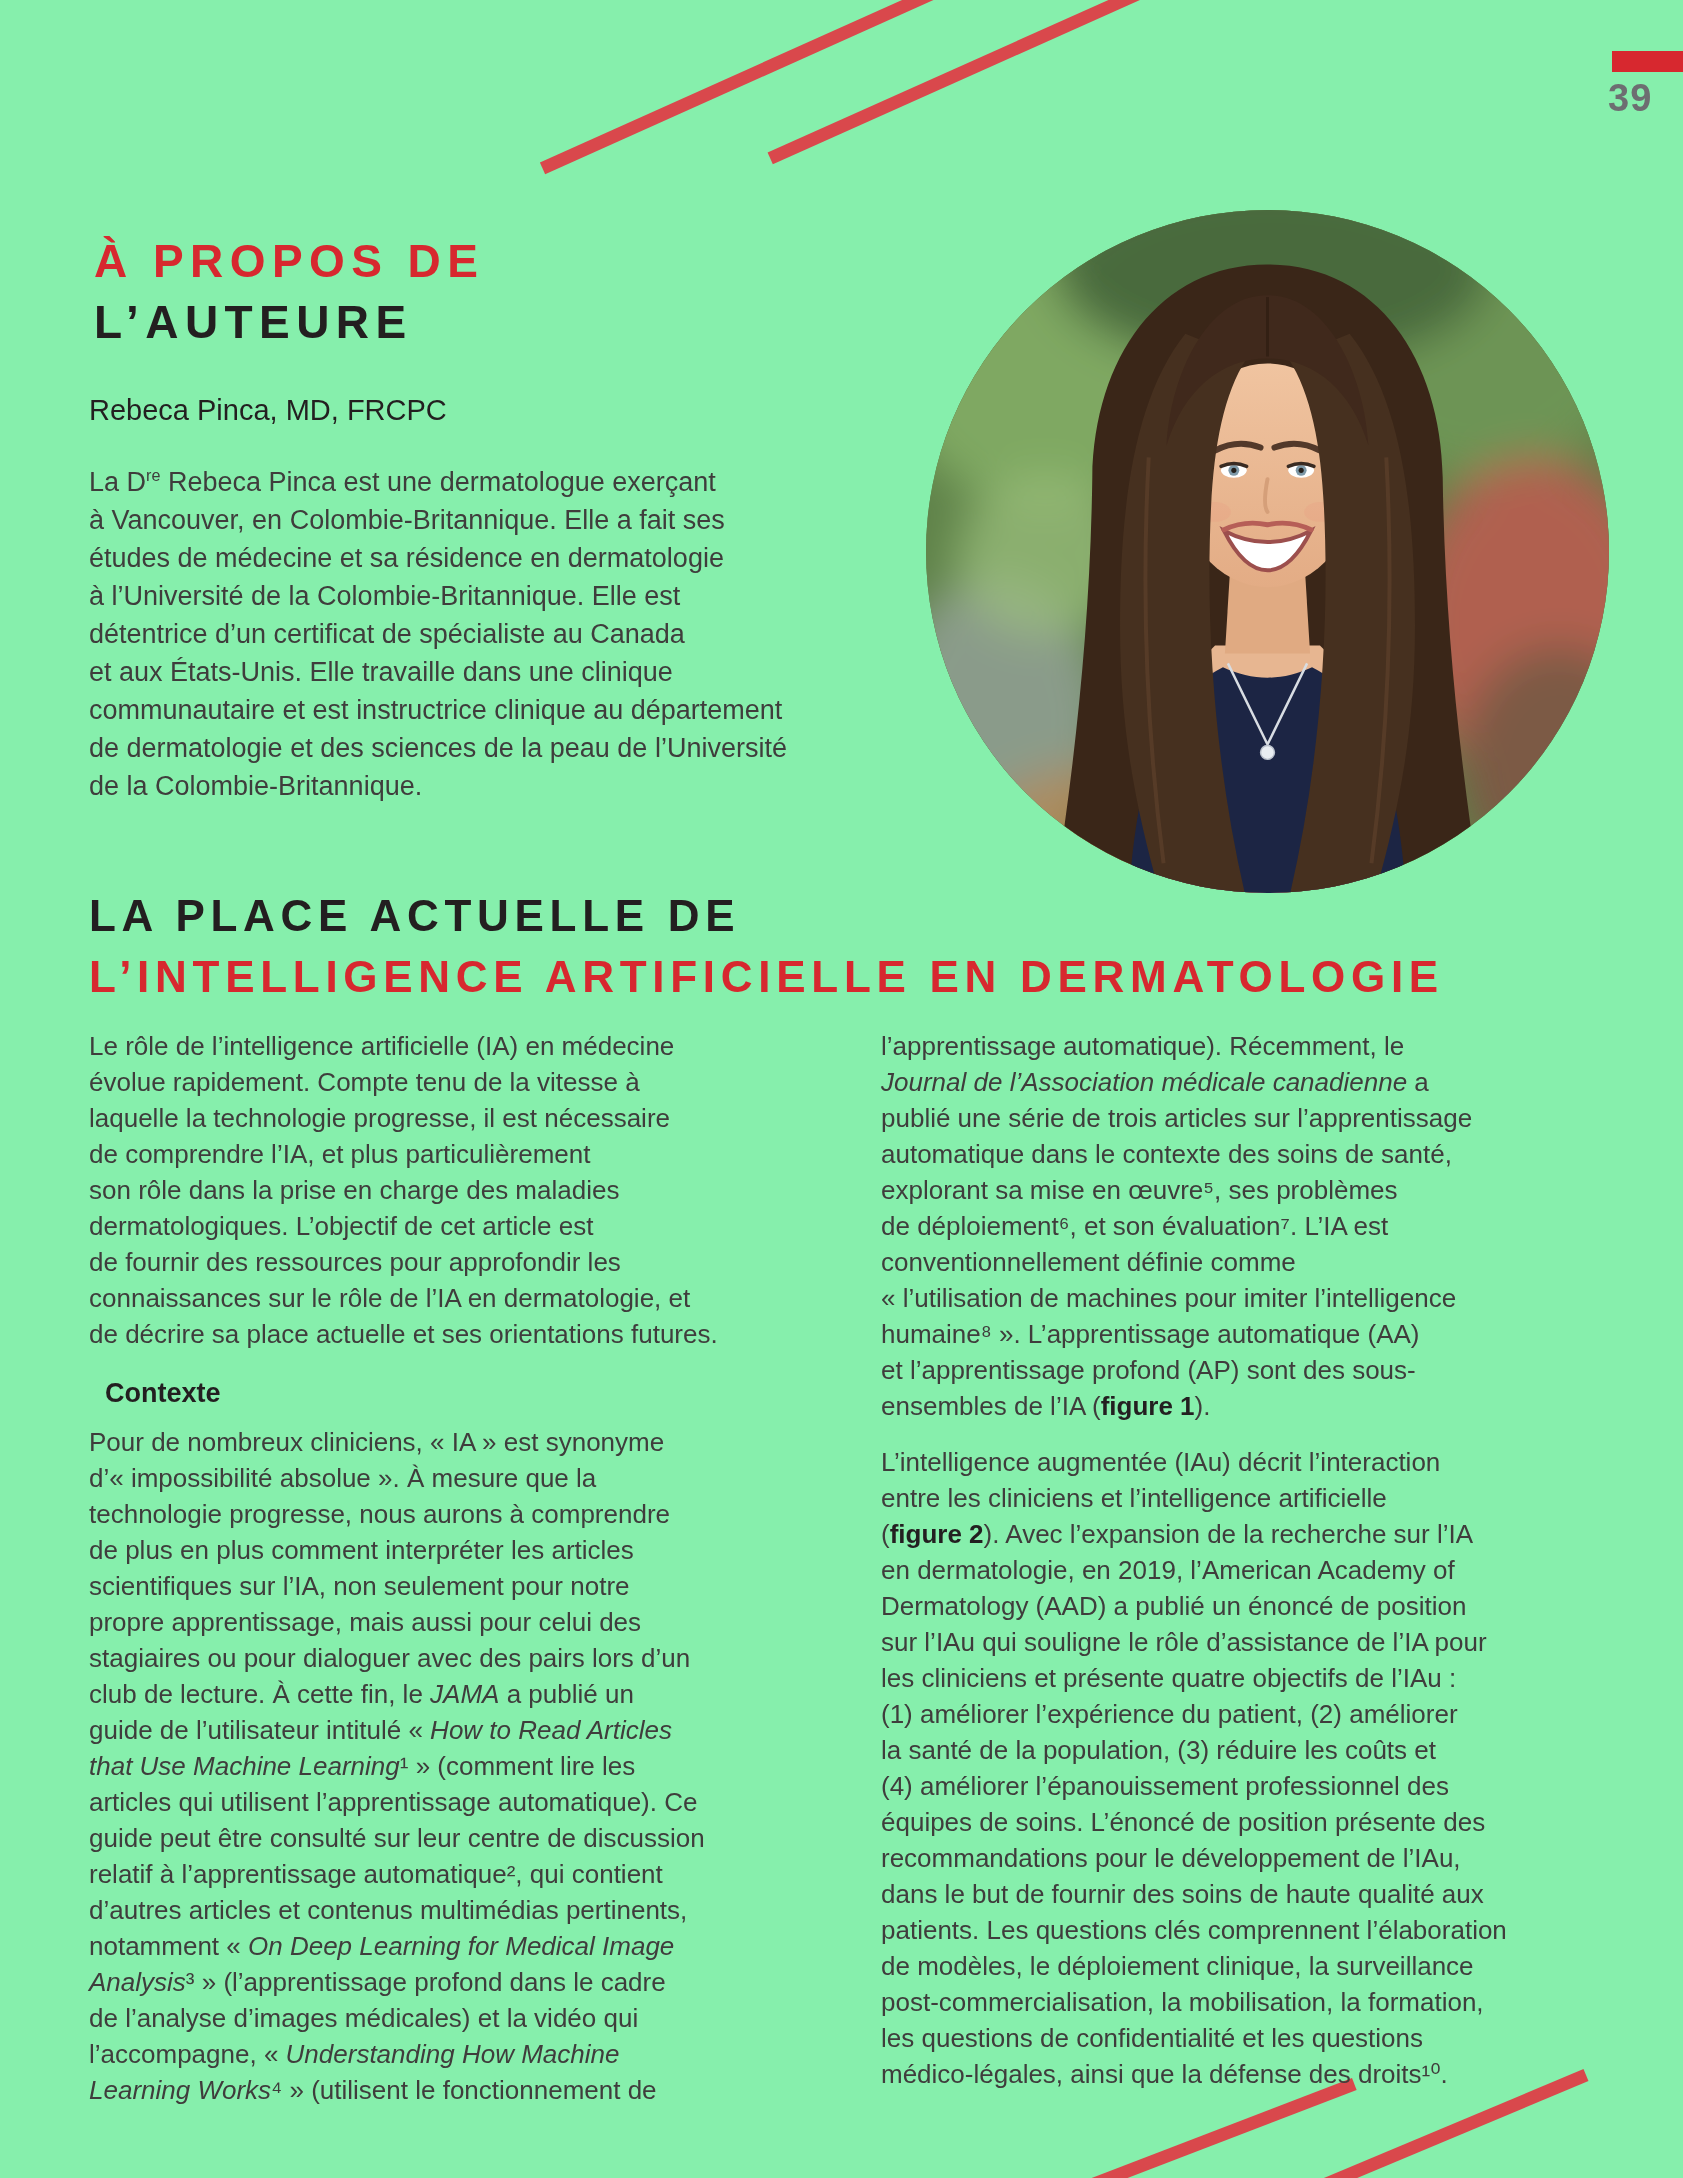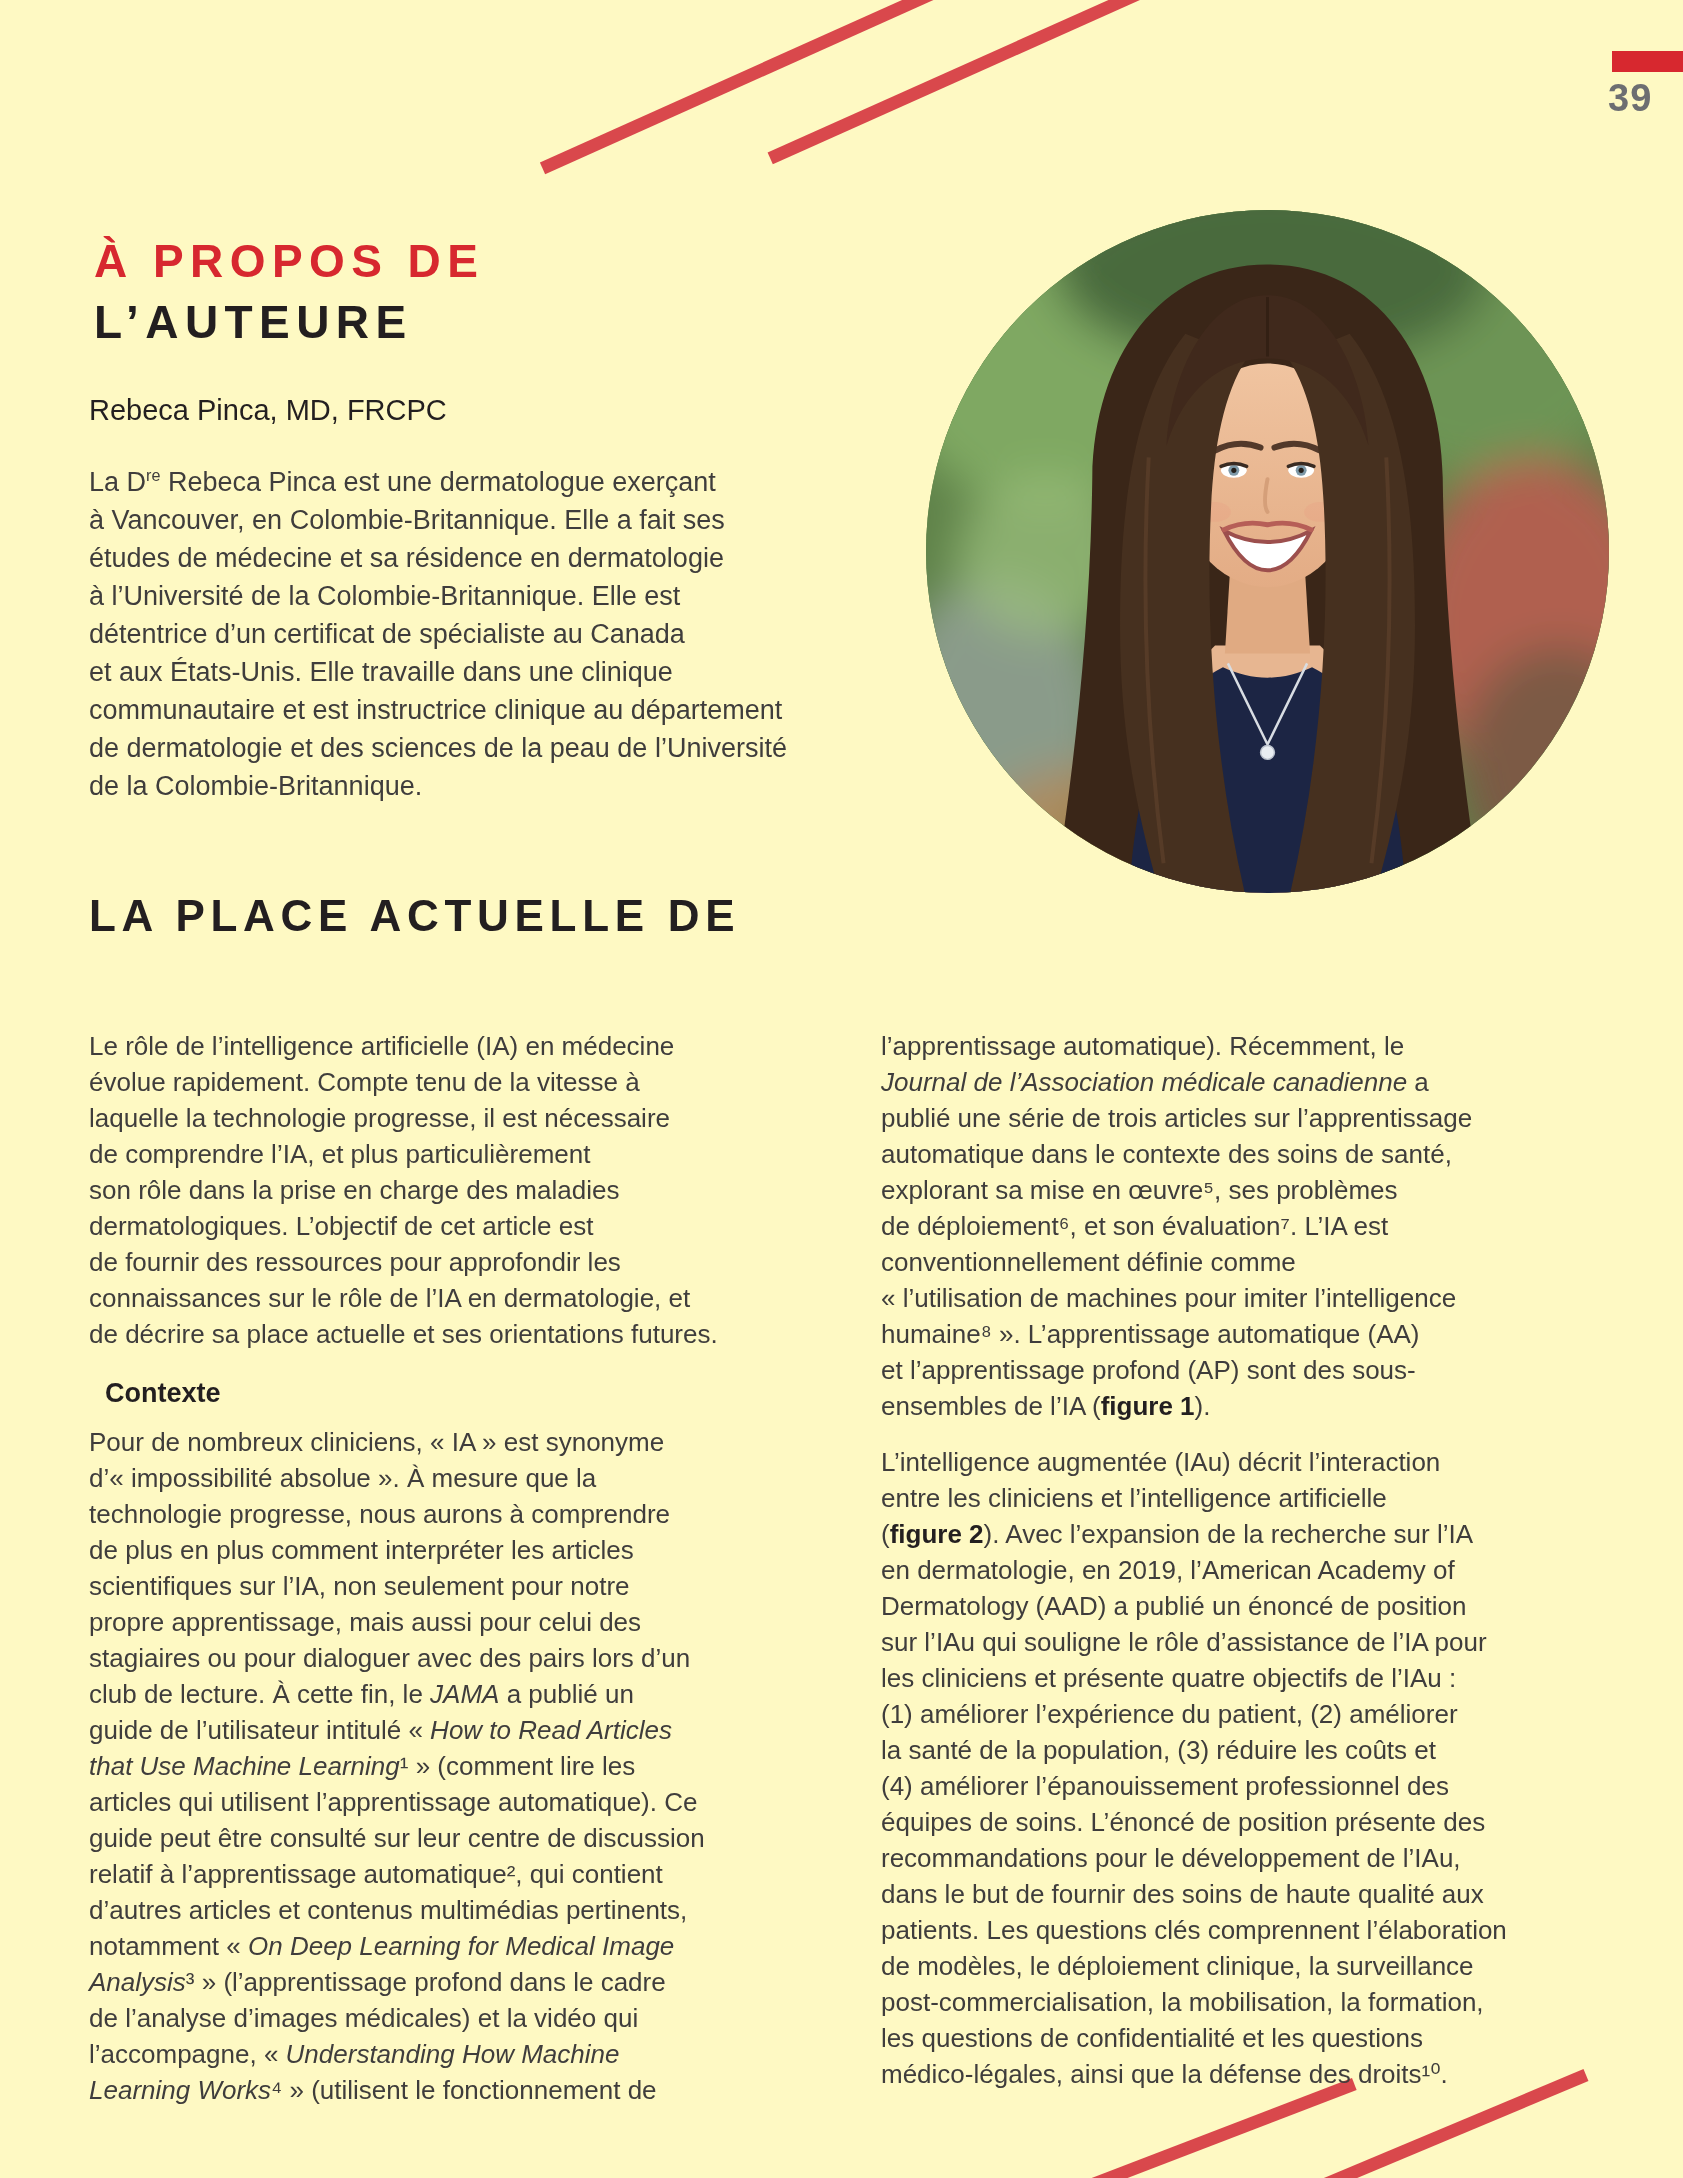--- a/index.html
+++ b/index.html
@@ -1,19 +1,19 @@
 <!DOCTYPE html>
 <html><head>
 <meta charset="utf-8">
 <style>
   html,body{margin:0;padding:0;background:#ffffff;}
   .page{
     position:relative;
     width:1683px;height:2178px;
-    background:#fef9c3;
+    background:#86efac;
     overflow:hidden;
     font-family:"Liberation Sans","DejaVu Sans",sans-serif;
     color:#3f3d3c;
   }
   .deco{position:absolute;left:0;top:0;width:1683px;height:2178px;pointer-events:none;}
   .corner-tab{position:absolute;left:1612px;top:51px;width:71px;height:21px;background:#d7282f;}
   .page-number{
     position:absolute;left:1608px;top:77px;
     font-size:38px;font-weight:bold;color:#6d6e71;letter-spacing:1px;
   }
@@ -139,20 +139,21 @@
         <g>
           <path d="M305,458 L345,540 L385,458" stroke="#d8dde3" stroke-width="2.5" fill="none"></path>
           <circle cx="345" cy="548" r="7" fill="#e8edf2" stroke="#b9c1cc" stroke-width="1.5"></circle>
         </g>
       </g>
     </svg>
   </div>
 
   <h2 class="section-title">
     <span class="line-black">LA PLACE ACTUELLE DE</span>
+    <span class="line-red">L’INTELLIGENCE ARTIFICIELLE EN DERMATOLOGIE</span>
   </h2>
 
   <div class="col col-left">
     <p><span>Le rôle de l’intelligence artificielle (IA) en médecine
 évolue rapidement. Compte tenu de la vitesse à
 laquelle la technologie progresse, il est nécessaire
 de comprendre l’IA, et plus particulièrement
 son rôle dans la prise en charge des maladies
 dermatologiques. L’objectif de cet article est
 de fournir des ressources pour approfondir les

